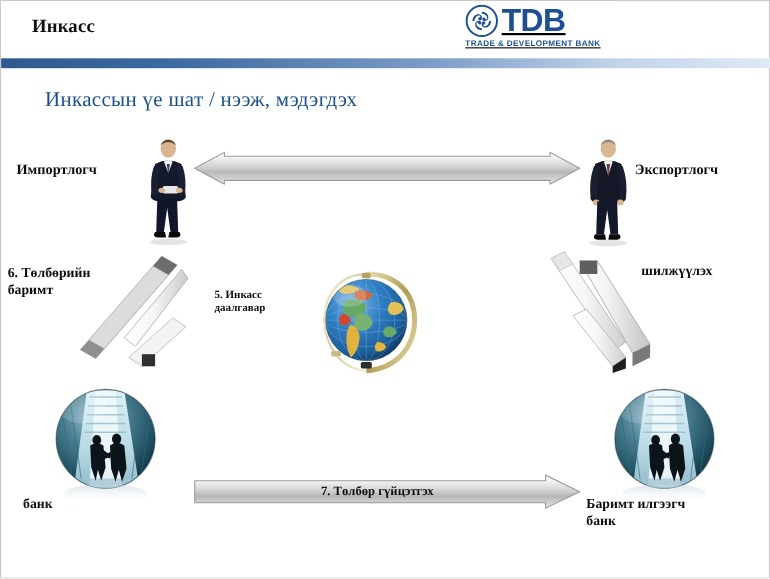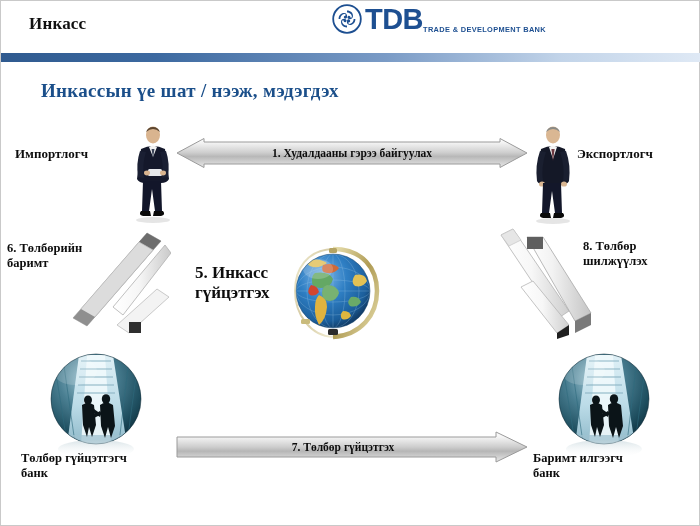--- a/index.html
+++ b/index.html
@@ -22,21 +22,21 @@
     background: #ffffff;
   }
   #header-title {
     position: absolute; left: 28px; top: 13px;
     font-family: "Liberation Serif", serif;
     font-size: 17px; font-weight: bold; color: #101010;
     letter-spacing: .2px;
   }
   #logo {
     position: absolute; right: 12px; top: 3px;
-    display: flex; align-items: flex-end;
+    display: flex; flex-direction: column;  text-decoration: underline;
   }
   #logo-row { display: flex; align-items: center; }
   #logo-mark { width: 30px; height: 30px; margin-right: 3px; }
   #logo-text {
     font-family: "Liberation Sans", sans-serif;
     font-size: 29px; font-weight: bold; color: #1d4f91;
     line-height: 30px; letter-spacing: -0.5px;
   }
   #logo-sub {
     font-family: "Liberation Sans", sans-serif;
@@ -45,21 +45,21 @@
   }
   #band {
     position: absolute; left: 0; top: 52px; width: 700px; height: 9px;
     background: linear-gradient(90deg, #2f5a8f 0%, #3c69a0 22%, #7a9bc6 55%, #c2d4e9 80%, #dfe9f5 100%);
   }
 
   
   #slide-title {
     position: absolute; left: 40px; top: 79px;
     font-family: "Liberation Serif", serif;
-    font-size: 19px; font-weight: bold; color: #1b4f8a;
+    font-size: 19px; font-weight: normal; color: #1b4f8a;
     letter-spacing: .3px;
     text-align: center;
   }
 
   
   .lbl {
     position: absolute;
     font-family: "Liberation Serif", serif;
     font-weight: bold; color: #0d0d0d;
     line-height: 1.2;
@@ -175,21 +175,20 @@
         <linearGradient id="gA1" x1="0" y1="0" x2="0" y2="1">
           <stop offset="0%" stop-color="#ffffff"></stop>
           <stop offset="16%" stop-color="#f2f2f2"></stop>
           <stop offset="48%" stop-color="#cfcfcf"></stop>
           <stop offset="62%" stop-color="#b8b8b8"></stop>
           <stop offset="100%" stop-color="#e8e8e8"></stop>
         </linearGradient>
       </defs>
       <path d="M28 4 L324 4 L324 0.5 L351 15 L324 29.5 L324 26 L28 26 L28 29.5 L1 15 L28 0.5 Z" fill="url(#gA1)" stroke="#9a9a9a" stroke-width="1"></path>
     </svg>
-    <span class="atext">1. Худалдааны гэрээ байгуулах</span>
   </div>
 
 
   <div class="lbl" style="left:6px; top:240px; width:116px; font-size:12.5px;">
     <div>6. Төлбөрийн</div>
     <div>баримт</div>
   </div>
 
   <span class="bars" style="left:60px; top:228px;">
     <svg width="110" height="110" viewBox="0 0 110 110">
@@ -214,23 +213,23 @@
       </g>
 
       <g>
         <polygon points="104,16 110,24 62,86 52,78" fill="url(#barL2)" stroke="#b0b0b0" stroke-width="0.8"></polygon>
         <polygon points="96,60 108,68 68,104 56,96" fill="#f3f3f3" stroke="#b5b5b5" stroke-width="0.7"></polygon>
         <polygon points="68,104 80,104 80,93 68,93" fill="#2f2f2f"></polygon>
       </g>
     </svg>
   </span>
 
-  <div class="lbl" style="left:194px; top:262px; width:96px; font-size:17px;">
+  <div class="lbl" style="left:194px; top:262px; width:96px; font-size:10px;">
     <div>5. Инкасс</div>
-    <div>гүйцэтгэх</div>
+    <div>даалгавар</div>
   </div>
 
   <span id="globe" style="left:288px; top:244px;">
     <svg width="96" height="100" viewBox="0 0 96 100">
       <defs>
         <radialGradient id="gl" cx="36%" cy="30%" r="72%">
           <stop offset="0%" stop-color="#7fb7e8"></stop>
           <stop offset="45%" stop-color="#2f7fc4"></stop>
           <stop offset="85%" stop-color="#1b5e9b"></stop>
           <stop offset="100%" stop-color="#123f6b"></stop>
@@ -308,21 +307,20 @@
       </g>
 
       <g>
         <polygon points="26,60 38,54 74,98 62,106" fill="url(#barR2)" stroke="#b5b5b5" stroke-width="0.8"></polygon>
         <polygon points="62,106 74,98 74,108 62,112" fill="#1f1f1f"></polygon>
       </g>
     </svg>
   </span>
 
   <div class="lbl" style="left:582px; top:238px; width:114px; font-size:12.5px;">
-    <div>8. Төлбөр</div>
     <div>шилжүүлэх</div>
   </div>
 
   <span class="sphere" style="left:40px; top:348px;">
     <svg width="110" height="118" viewBox="0 0 110 118">
       <defs>
         <radialGradient id="sphL" cx="40%" cy="28%" r="78%">
           <stop offset="0%" stop-color="#9fc6d4"></stop>
           <stop offset="40%" stop-color="#4a7f92"></stop>
           <stop offset="78%" stop-color="#1f4f60"></stop>
@@ -375,21 +373,20 @@
 
         <ellipse cx="34" cy="22" rx="22" ry="14" fill="#ffffff" opacity="0.16"></ellipse>
       </g>
       <circle cx="55" cy="50" r="45" fill="none" stroke="#0a2430" stroke-width="1" opacity="0.5"></circle>
 
       <ellipse cx="55" cy="100" rx="38" ry="9" fill="url(#reflL)"></ellipse>
     </svg>
   </span>
 
   <div class="lbl" style="left:20px; top:450px; width:150px; font-size:12.5px;">
-    <div>Төлбөр гүйцэтгэгч</div>
     <div>банк</div>
   </div>
 
   <span class="sphere" style="left:548px; top:348px;">
     <svg width="110" height="118" viewBox="0 0 110 118">
       <defs>
         <radialGradient id="sphR" cx="40%" cy="28%" r="78%">
           <stop offset="0%" stop-color="#9fc6d4"></stop>
           <stop offset="40%" stop-color="#4a7f92"></stop>
           <stop offset="78%" stop-color="#1f4f60"></stop>

